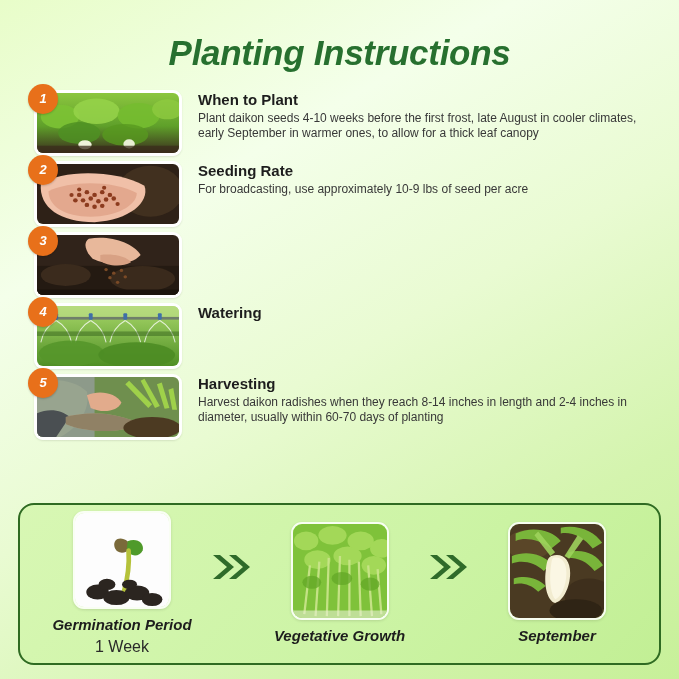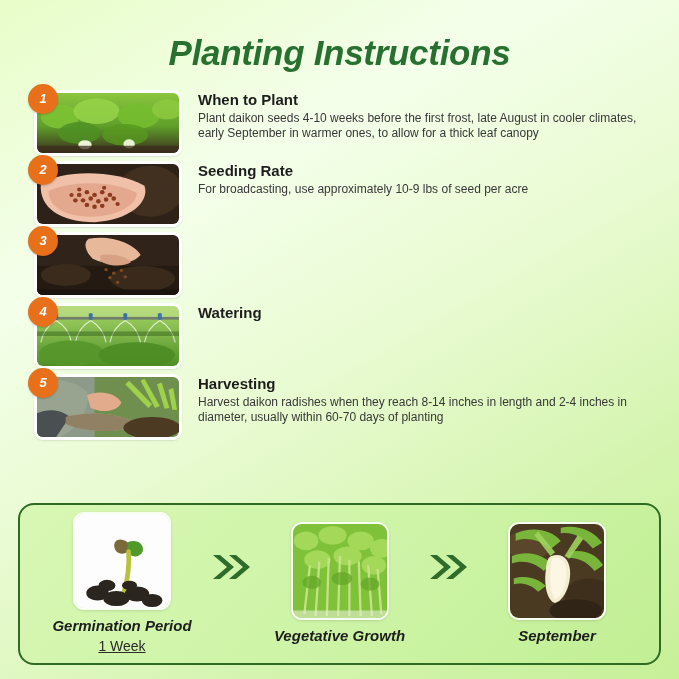--- a/index.html
+++ b/index.html
@@ -124,25 +124,24 @@
   }
   .stage-thumb svg { display: block; width: 100%; height: 100%; }
   .stage-name {
     font-size: 15px;
     font-weight: bold;
     font-style: italic;
     color: #1d1d1d;
     line-height: 1.25;
   }
   .stage-duration {
-    font-size: 14px;
+    font-size: 16px;
     color: #2a2a2a;
     line-height: 1.35;
     margin-top: 1px;
-    text-decoration: underline;
   }
   .arrow {
     flex: 0 0 auto;
     width: 46px;
     display: flex;
     align-items: center;
     justify-content: center;
     margin-bottom: 34px;
   }
   .arrow svg { display: block; }

